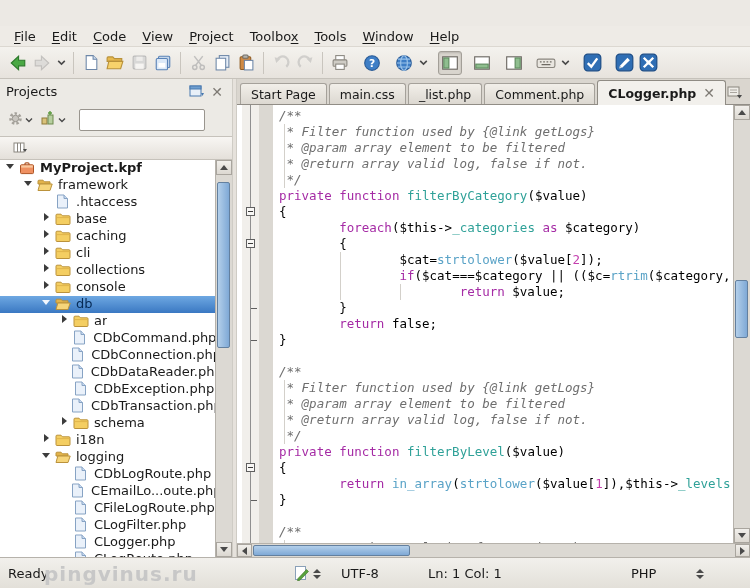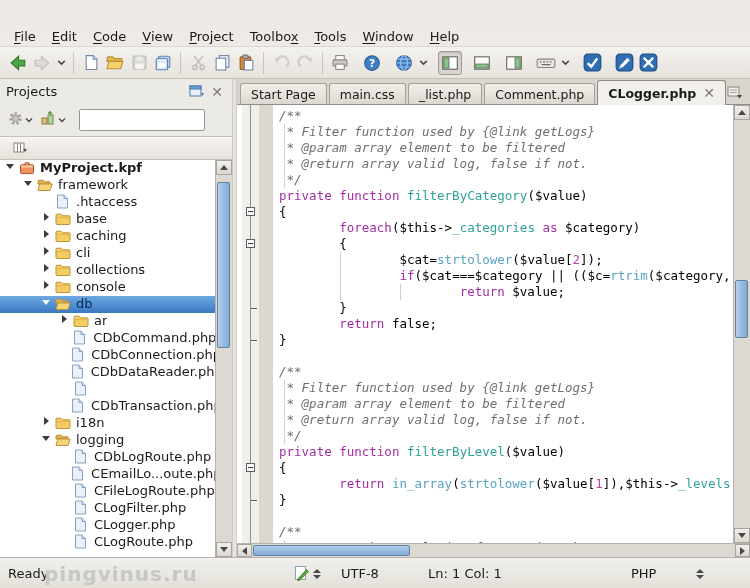--- a/index.html
+++ b/index.html
@@ -513,31 +513,45 @@
           </div>
           <div class="tree-row">
             <span style="display: inline-block; width: 58px;"></span>
             <span class="expander"></span>
             <span class="t-icon">
               <svg width="13" height="15" viewBox="0 0 13 15">
                 <path d="M1.5 1 H8 L11.5 4.5 V14 H1.5 Z" fill="#eaf1fa" stroke="#87a3c4"></path>
                 <path d="M8 1 V4.5 H11.5" fill="#c9daf0" stroke="#87a3c4"></path>
               </svg>
             </span>
+            <span class="lbl">CDbException.php</span>
           </div>
           <div class="tree-row">
             <span style="display: inline-block; width: 58px;"></span>
             <span class="expander"></span>
             <span class="t-icon">
               <svg width="13" height="15" viewBox="0 0 13 15">
                 <path d="M1.5 1 H8 L11.5 4.5 V14 H1.5 Z" fill="#eaf1fa" stroke="#87a3c4"></path>
                 <path d="M8 1 V4.5 H11.5" fill="#c9daf0" stroke="#87a3c4"></path>
               </svg>
             </span>
             <span class="lbl">CDbTransaction.php</span>
+          </div>
+          <div class="tree-row">
+            <span style="display: inline-block; width: 58px;"></span>
+            <span class="expander">
+              <span class="tri-closed"></span>
+            </span>
+            <span class="t-icon">
+              <svg width="16" height="14" viewBox="0 0 16 14">
+                <path d="M1 3.2 Q1 2.2 2 2.2 H6 L7.5 3.8 H14 Q15 3.8 15 4.8 V11.5 Q15 12.5 14 12.5 H2 Q1 12.5 1 11.5 Z" fill="#f4ce62" stroke="#bb923b"></path>
+                <path d="M1.5 5.6 H14.5" stroke="#e0b44c"></path>
+              </svg>
+            </span>
+            <span class="lbl">schema</span>
           </div>
           <div class="tree-row">
             <span style="display: inline-block; width: 40px;"></span>
             <span class="expander">
               <span class="tri-closed"></span>
             </span>
             <span class="t-icon">
               <svg width="16" height="14" viewBox="0 0 16 14">
                 <path d="M1 3.2 Q1 2.2 2 2.2 H6 L7.5 3.8 H14 Q15 3.8 15 4.8 V11.5 Q15 12.5 14 12.5 H2 Q1 12.5 1 11.5 Z" fill="#f4ce62" stroke="#bb923b"></path>
                 <path d="M1.5 5.6 H14.5" stroke="#e0b44c"></path>

